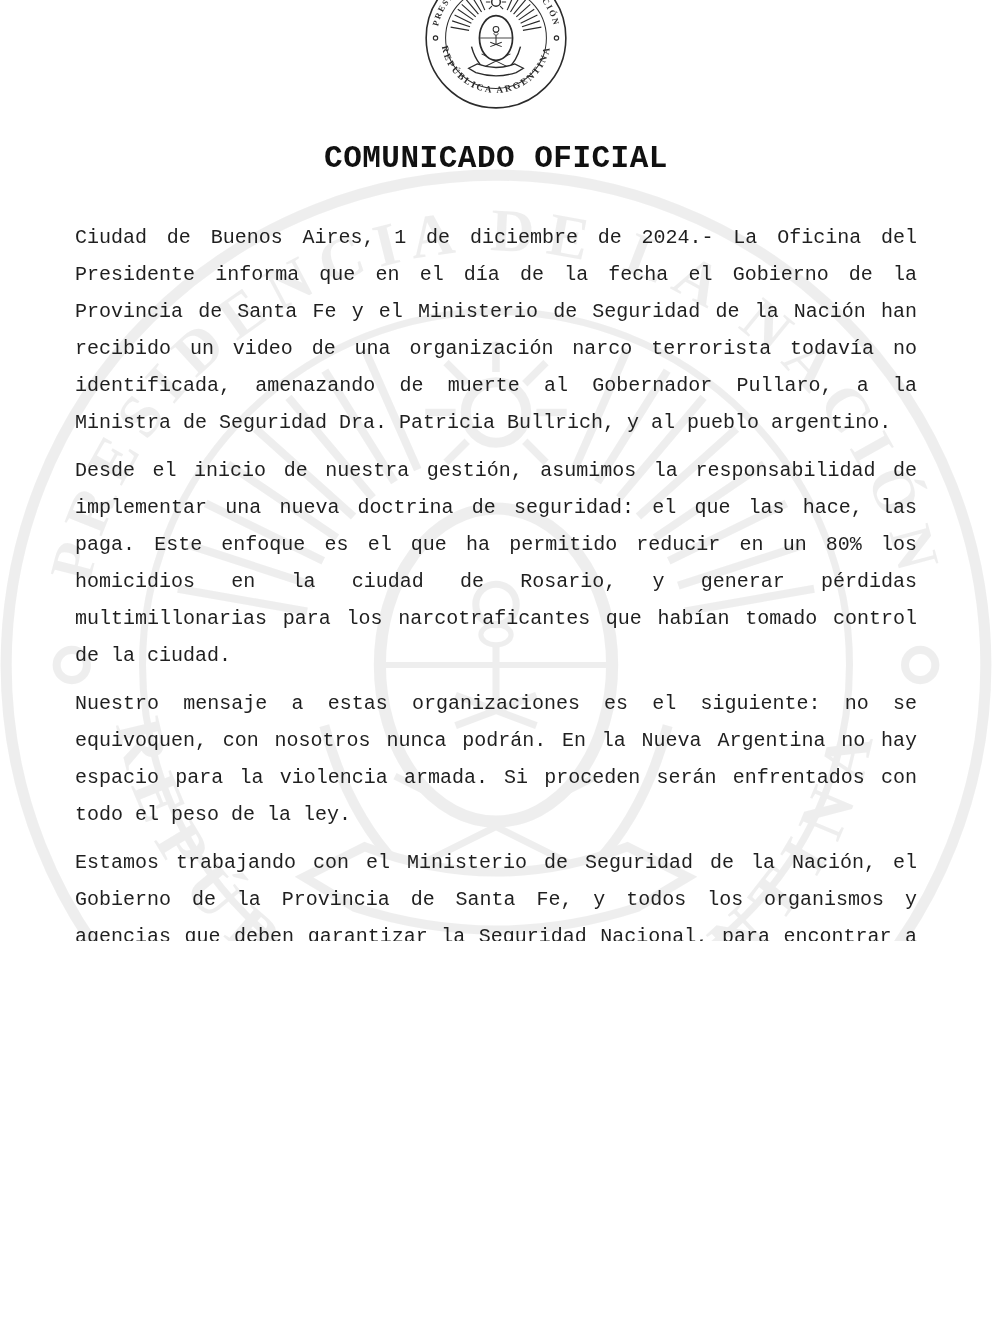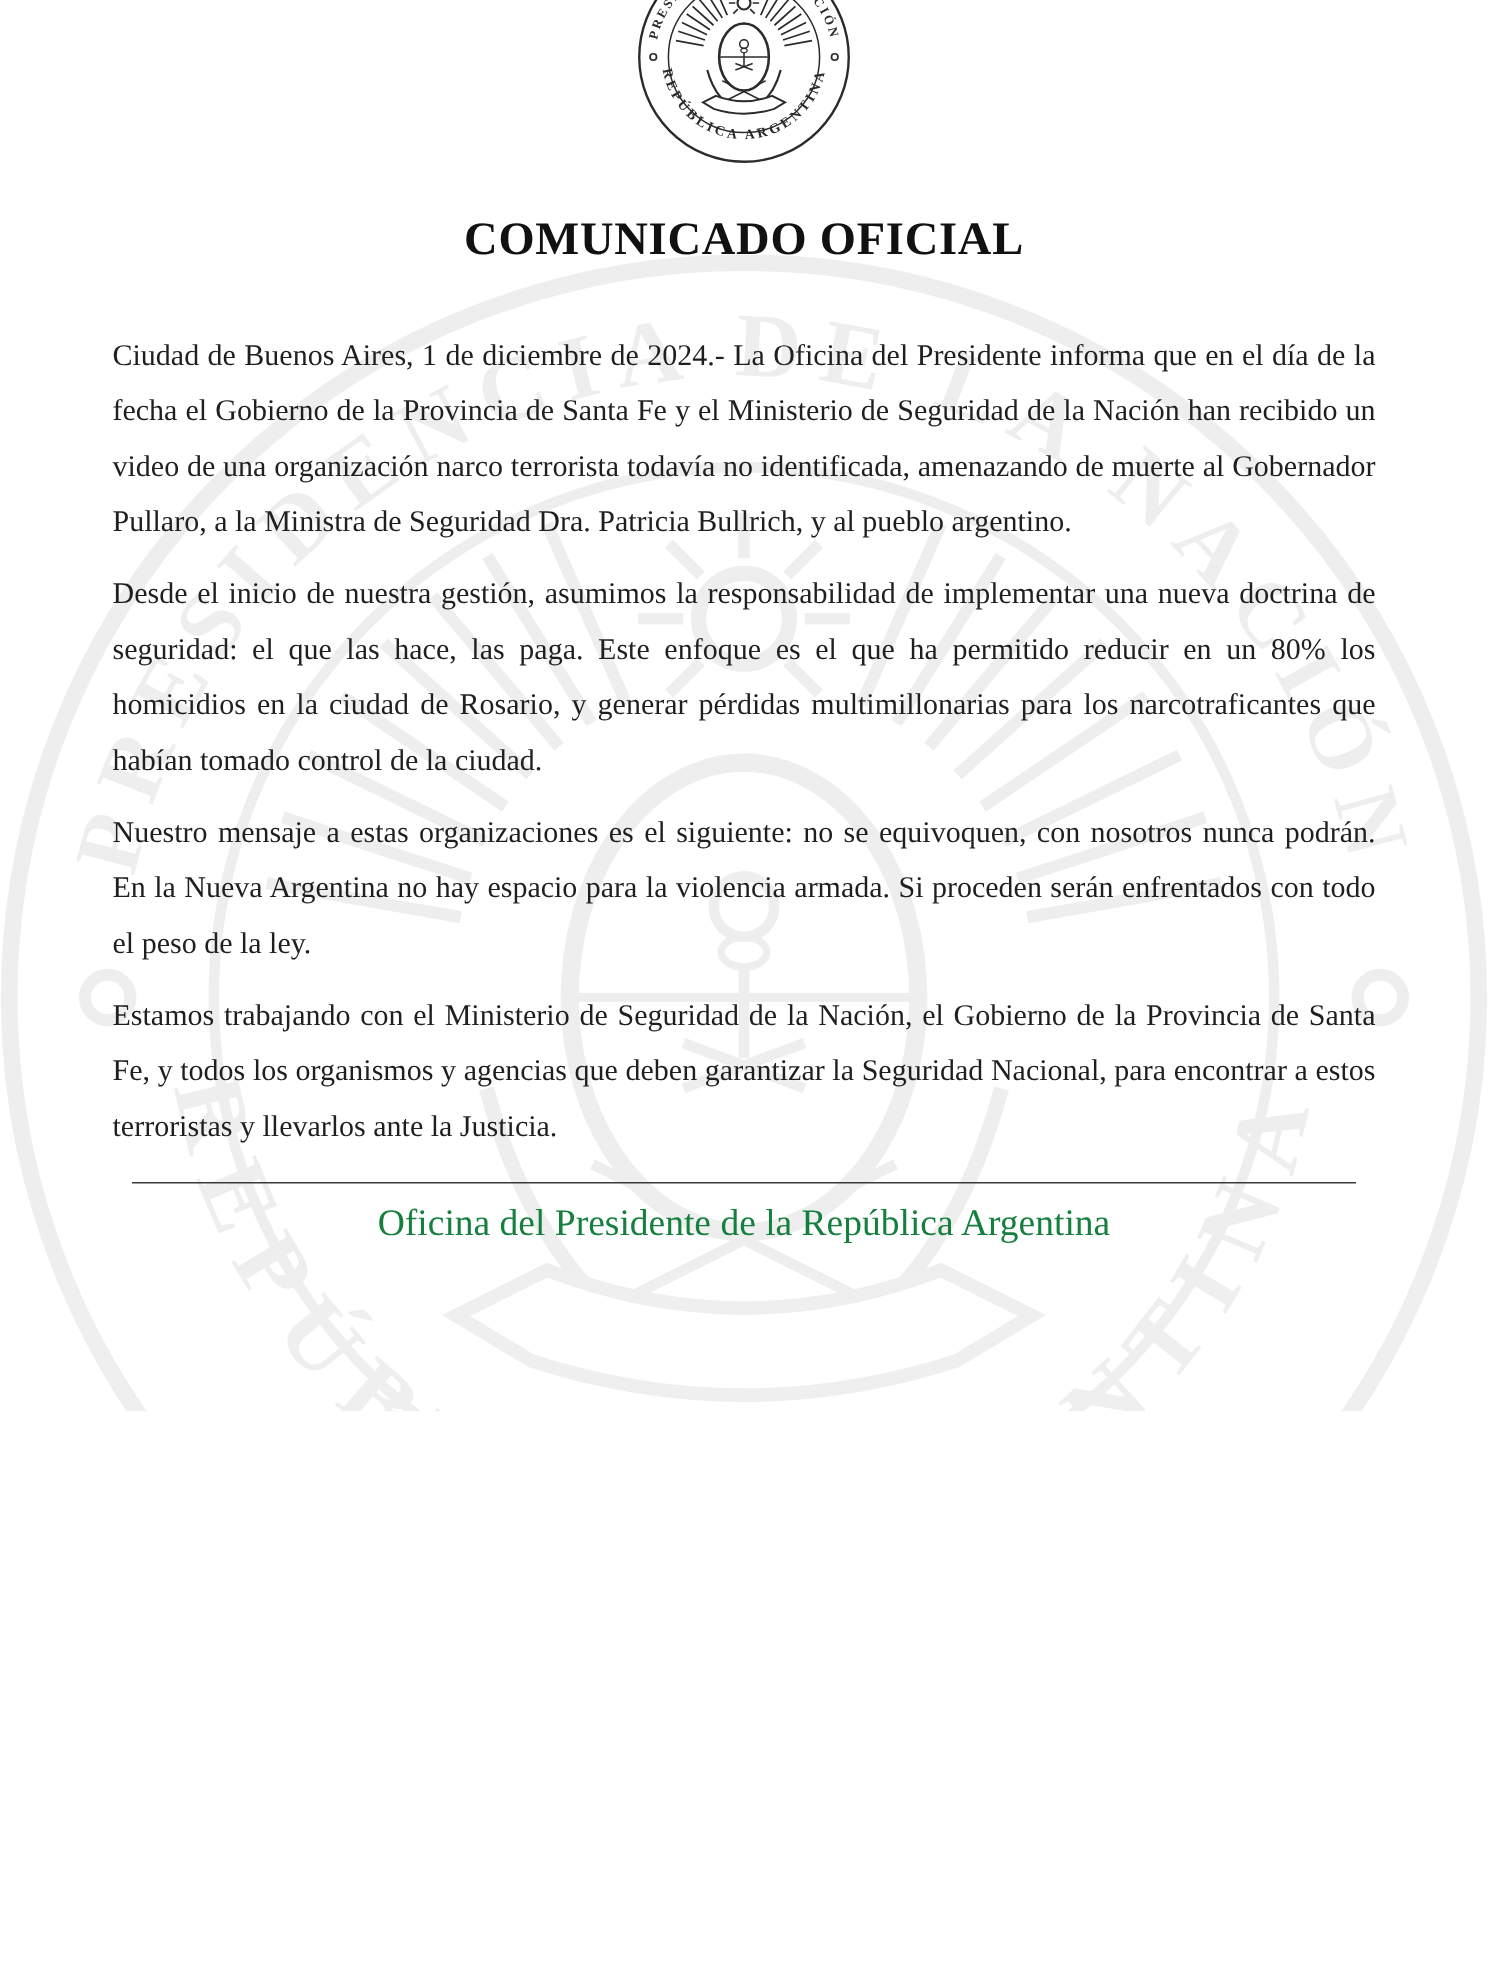--- a/index.html
+++ b/index.html
@@ -3,21 +3,21 @@
 <meta charset="utf-8">
 <style>
   html, body { margin: 0; padding: 0; background: #ffffff; }
   .page {
     position: relative;
     width: 992px;
     height: 941px;
     margin: 0 auto;
     background: #ffffff;
     overflow: hidden;
-    font-family: Liberation Serif, serif;
+    font-family: Liberation Mono, monospace;
     color: #1f1f1f;
   }
   
   .watermark {
     position: absolute;
     left: -9px;
     top: 160px;
     width: 1010px;
     height: 1010px;
     color: #222222;

